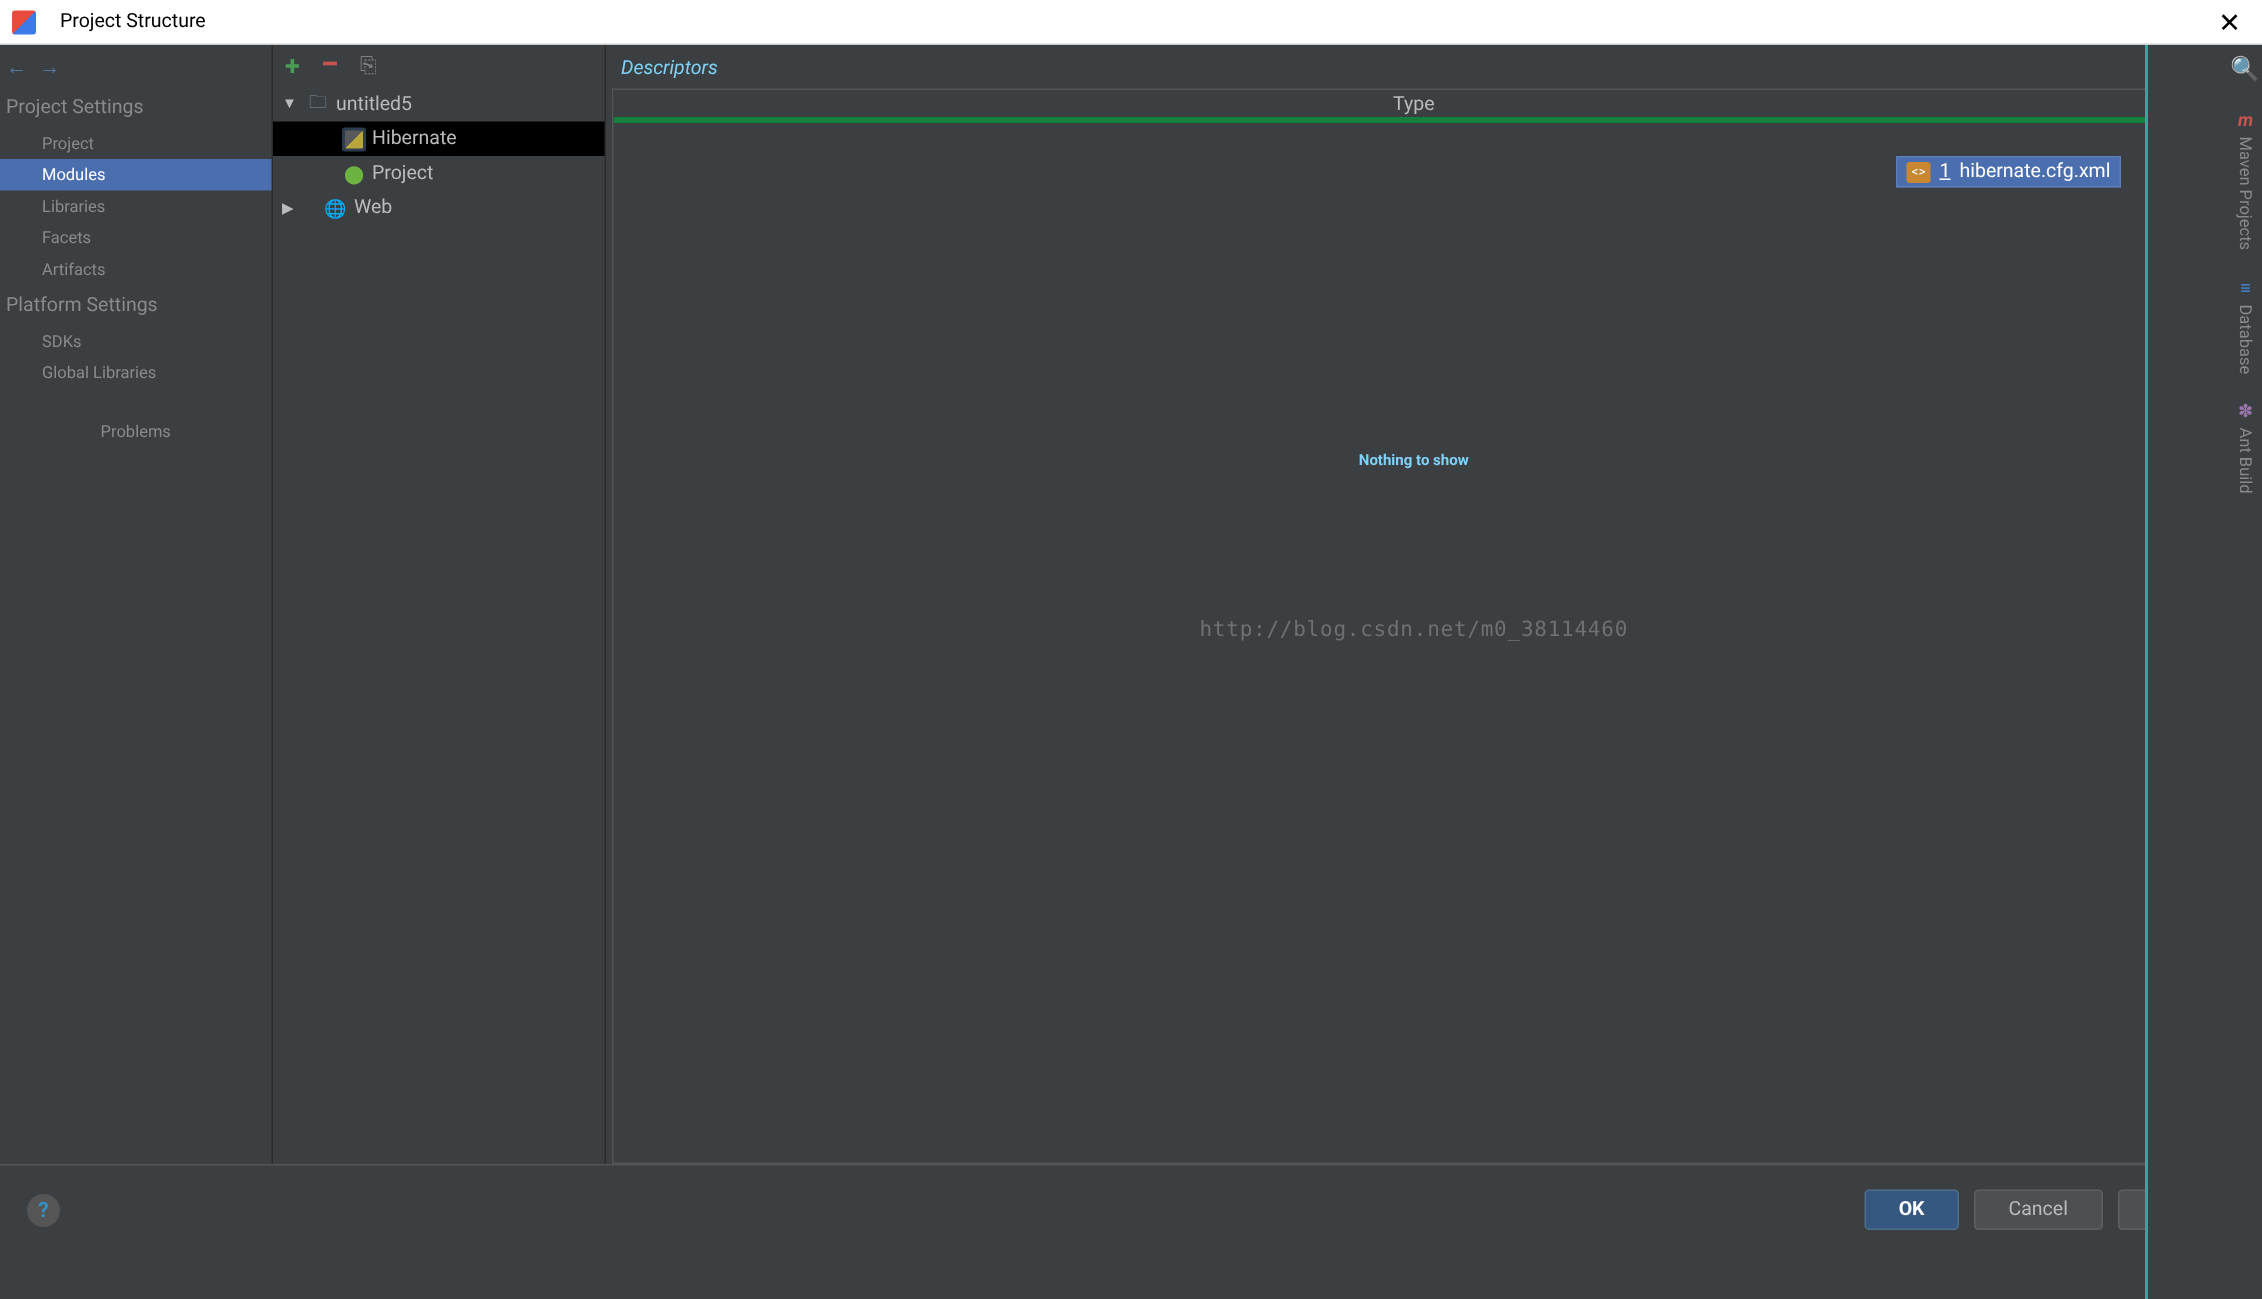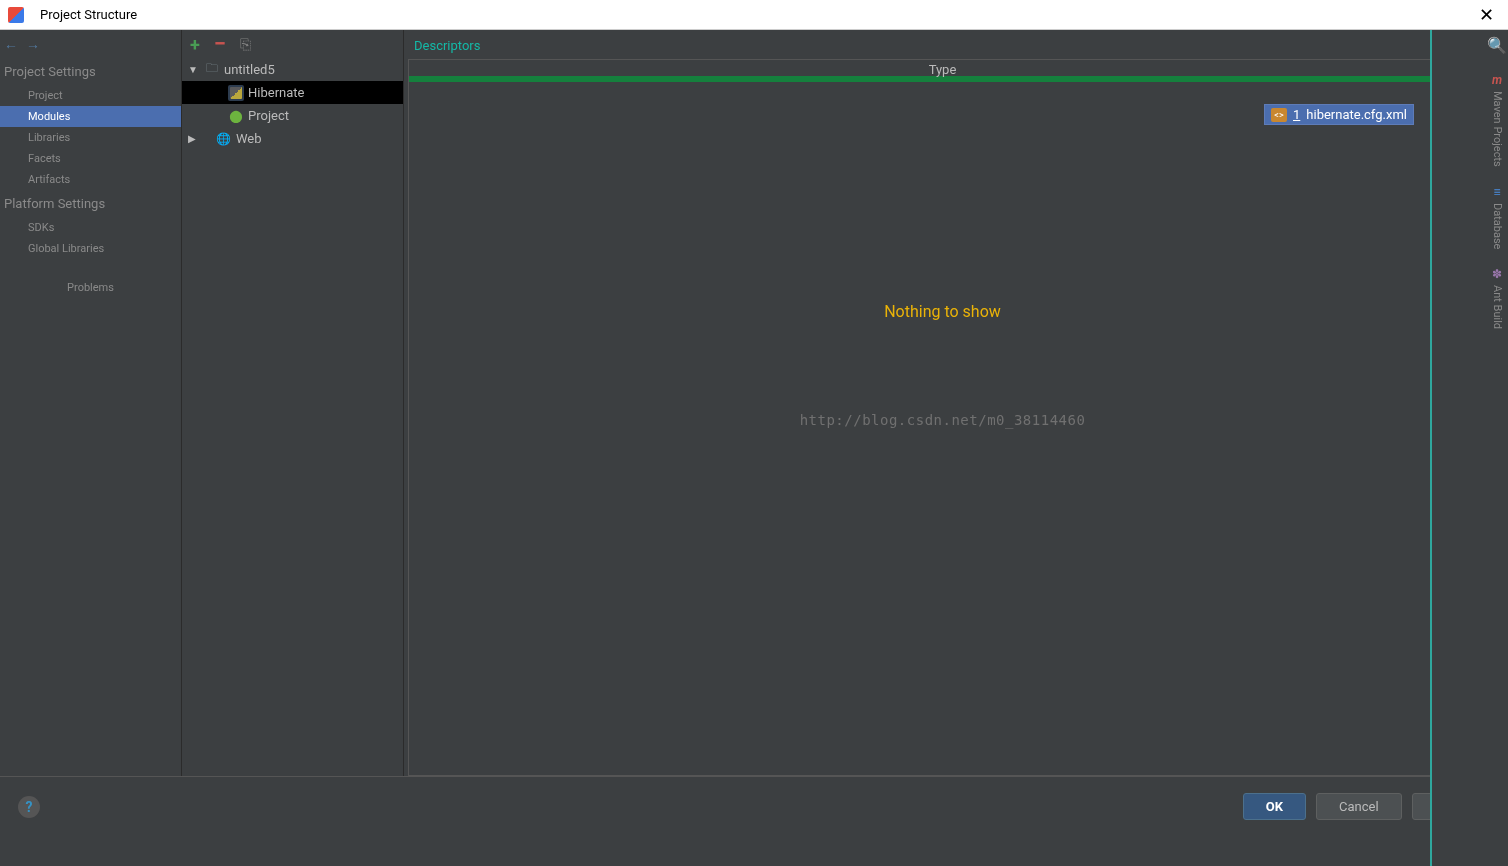--- a/index.html
+++ b/index.html
@@ -34,28 +34,28 @@
     .tree-icon { width: 16px; height: 16px; display: inline-flex; align-items: center; justify-content: center; font-size: 12px; }
     .folder-icon { color: #87939a; }
     .hibernate-icon { background: #2d3c4f; border-radius: 2px; position: relative; }
     .hibernate-icon::before { content: ""; position: absolute; inset: 2px; background: linear-gradient(135deg, #59595b 50%, #baa73c 50%); border-radius: 1px; }
     .spring-icon { color: #6db33f; }
     .web-icon { color: #4a8de0; }
     .tree-label { color: #bbbbbb; }
     .tree-indent1 { padding-left: 30px; }
     
     .content-panel { flex: 1; background: #3c3f41; display: flex; flex-direction: column; padding: 0 4px; position: relative; }
-    .desc-label { padding: 8px 6px 6px; font-size: 13px; color: #14b8a6; }
+    .desc-label { padding: 8px 6px 6px; font-size: 13px; color: #7dd3fc; font-style: italic; }
     .table-area { display: flex; flex: 1; }
     .table-main { flex: 1; border: 1px solid #555; border-right: none; display: flex; flex-direction: column; }
-    .table-header { display: flex; height: 22px; background: #3c3f41; border-bottom: 6px solid #15803d; gap: 13px; }
+    .table-header { display: flex; height: 22px; background: #3c3f41; border-bottom: 4px solid #15803d; gap: 13px; }
     .th { flex: 1; text-align: center; font-size: 13px; color: #bbbbbb; padding-top: 2px; border-right: 1px solid #555; }
     .th:last-child { border-right: none; }
     .table-body { flex: 1; display: flex; align-items: center; justify-content: center; position: relative; }
-    .empty-text { color: #eab308; font-size: 16px; position: absolute; top: 220px; }
+    .empty-text { color: #7dd3fc; font-size: 10px; position: absolute; top: 220px; font-weight: bold; }
     .watermark { position: absolute; top: 330px; color: #707070; font-family: monospace; font-size: 14px; letter-spacing: 0.5px; }
     .side-buttons { width: 28px; border: 1px solid #555; display: flex; flex-direction: column; align-items: center; padding-top: 4px; gap: 20px; }
     .side-plus { color: #499c54; font-size: 18px; font-weight: bold; cursor: pointer; }
     .side-edit { color: #808080; font-size: 14px; cursor: pointer; }
     
     .footer { height: 60px; background: #3c3f41; border-top: 1px solid #555; display: flex; align-items: center; justify-content: space-between; padding: 0 18px; }
     .help-btn { width: 22px; height: 22px; border-radius: 50%; background: #555; color: #3592c4; display: flex; align-items: center; justify-content: center; font-size: 14px; font-weight: bold; cursor: pointer; }
     .footer-buttons { display: flex; gap: 10px; }
     .btn { padding: 5px 22px; font-size: 13px; border: 1px solid #5e6060; background: #4c5052; color: #bbbbbb; cursor: pointer; border-radius: 3px; }
     .btn.primary { background: #365880; border-color: #4c708c; color: #ffffff; font-weight: bold; }

